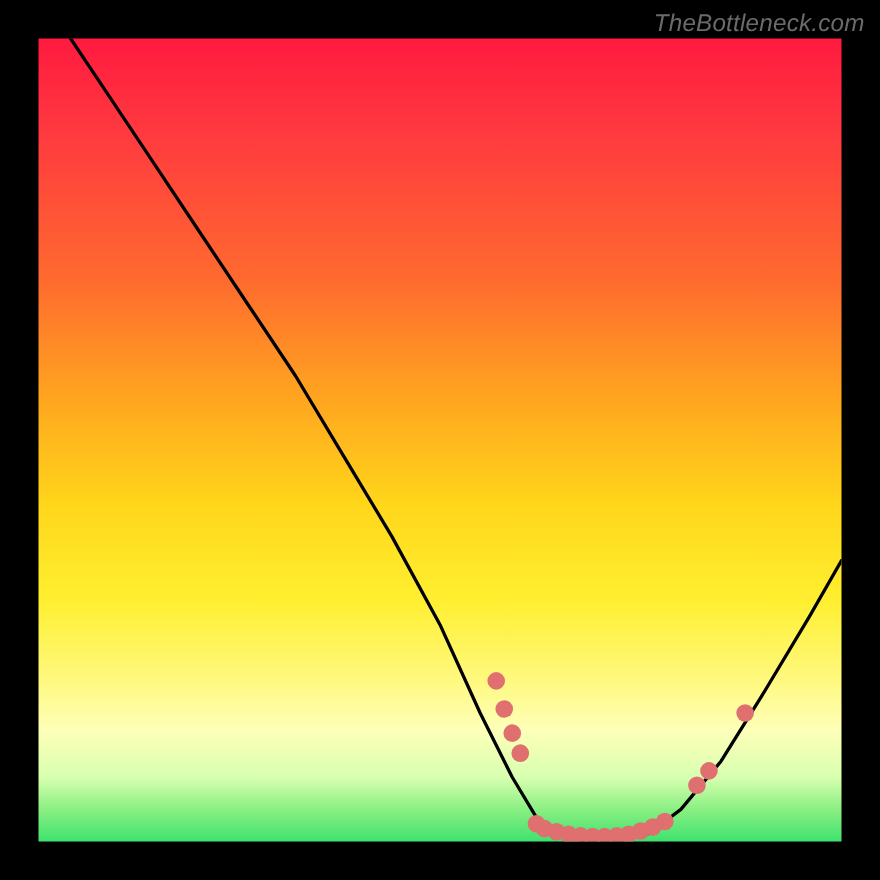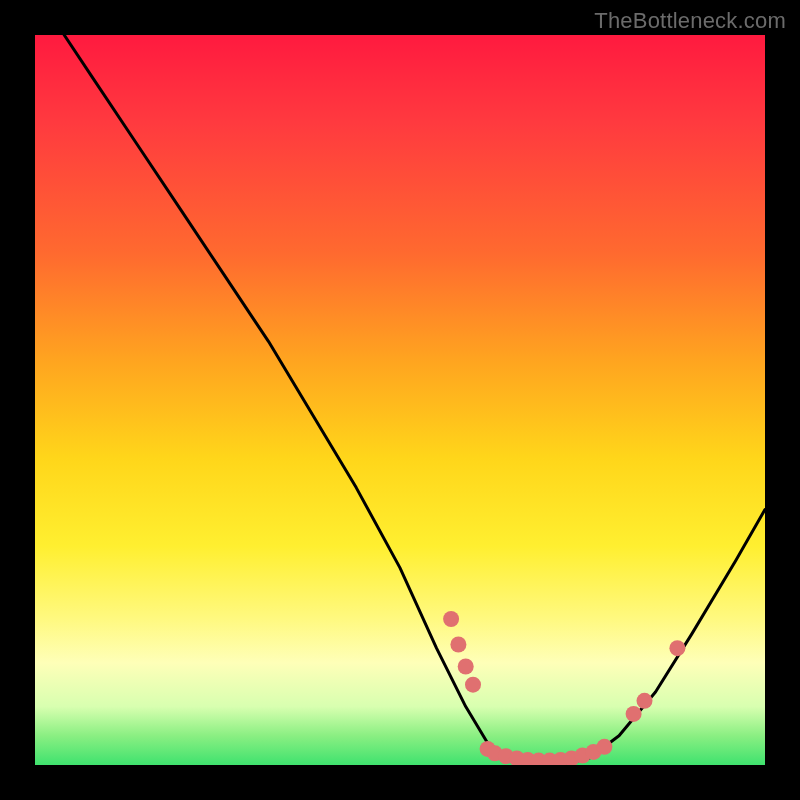--- a/index.html
+++ b/index.html
@@ -42,20 +42,21 @@
   }
   .watermark {
     position: absolute;
     top: 8px;
     right: 14px;
     color: #6b6b6b;
     font-size: 22px;
     font-weight: 500;
     letter-spacing: 0.2px;
     user-select: none;
+    font-style: italic;
   }
   svg {
     position: absolute;
     left: 0;
     top: 0;
   }
 </style>
 </head>
 <body>
 

